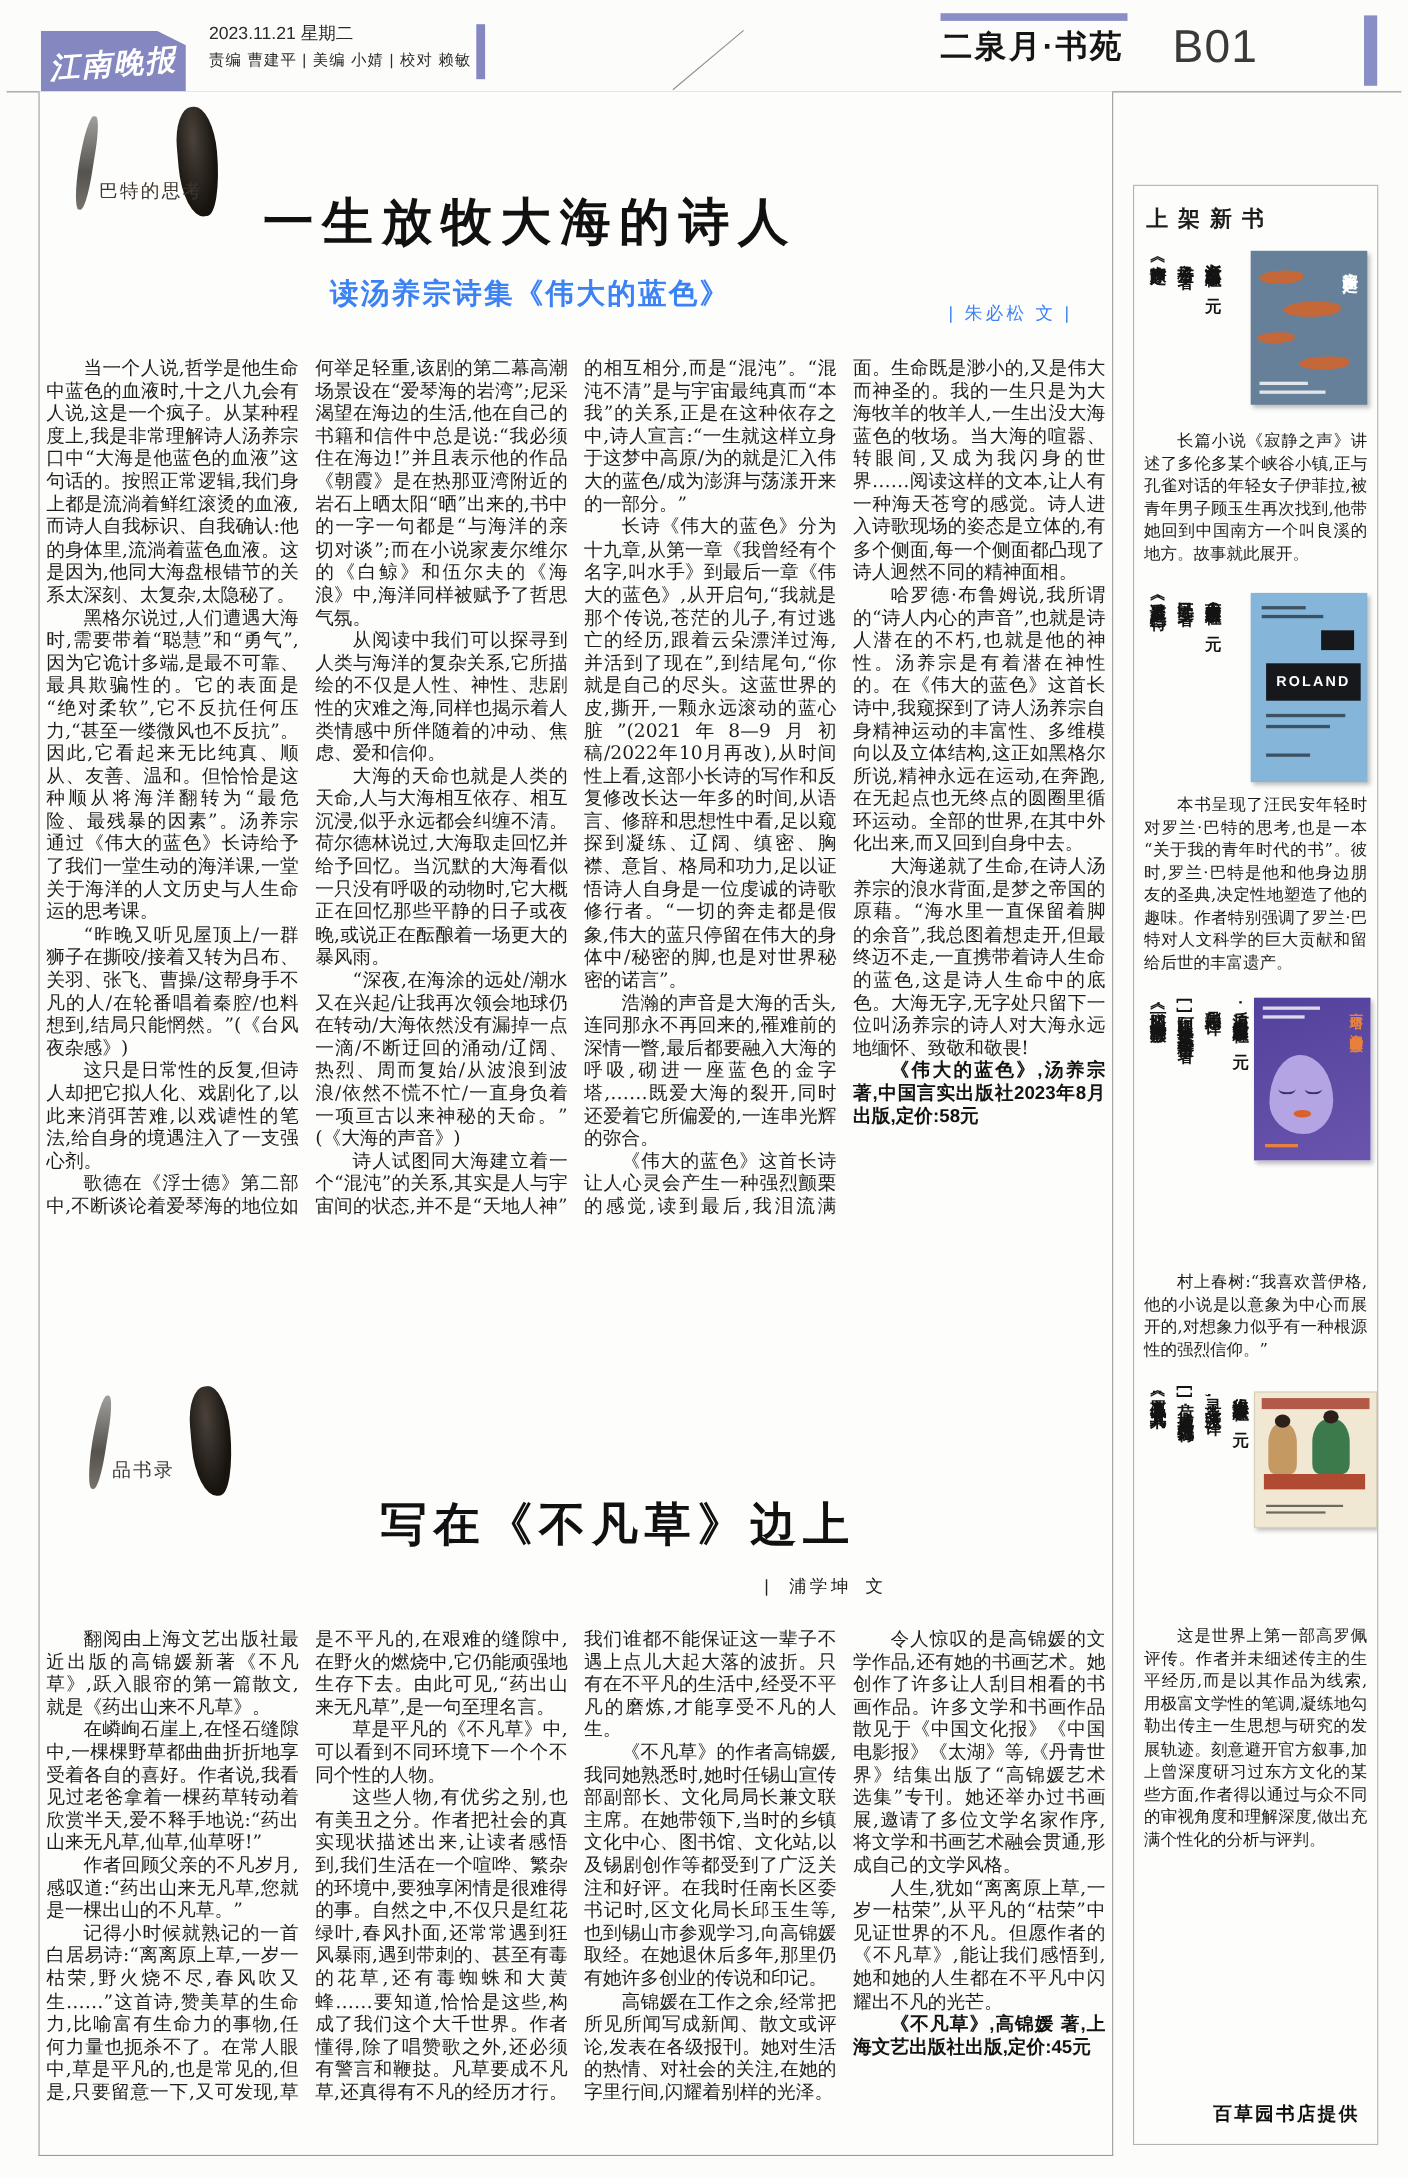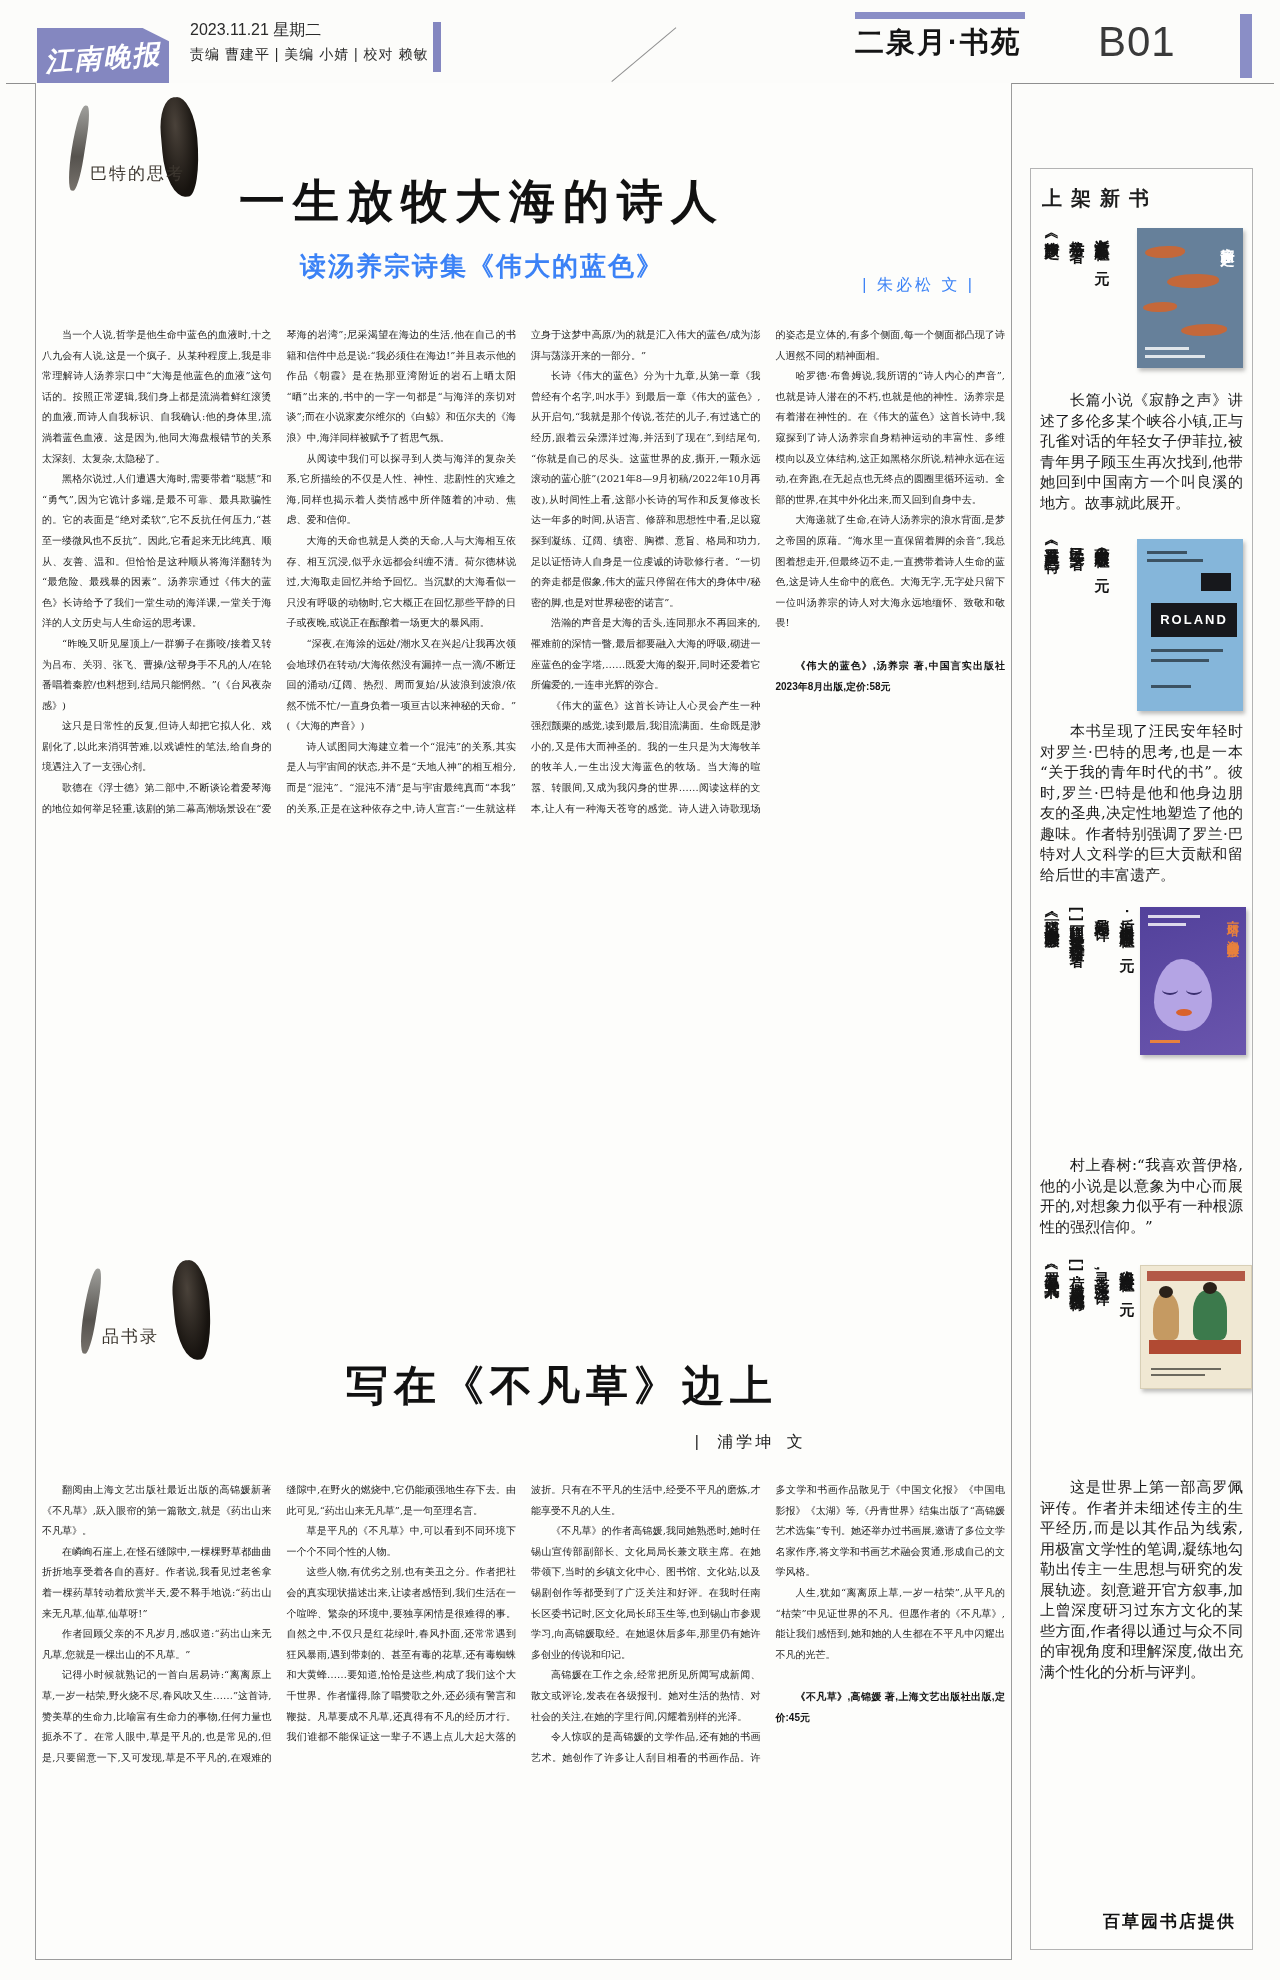--- a/index.html
+++ b/index.html
@@ -19,21 +19,21 @@
   .date-line{position:absolute;left:190px;top:20px;font-family:"Liberation Sans",sans-serif;
         font-size:16px;color:#2a2a2a;}
   .staff-line{position:absolute;left:190px;top:46px;font-family:"Liberation Sans",sans-serif;
         font-size:14px;color:#2a2a2a;letter-spacing:1px;}
   .staff-bar{position:absolute;left:433px;top:22px;width:8px;height:50px;background:#8487c0;}
   .section-block{position:absolute;left:855px;top:12px;width:170px;}
   .section-topbar{height:7px;background:#8a8ec6;margin-bottom:4px;}
   .section-name{font-family:"Liberation Sans",sans-serif;font-weight:bold;font-size:29px;
         letter-spacing:2px;color:#151515;white-space:nowrap;}
   .page-no{position:absolute;left:1066px;top:18px;font-family:"Liberation Sans",sans-serif;
-        font-size:42px;color:#3a3a3a;letter-spacing:1px;margin-left:32px;}
+        font-size:42px;color:#3a3a3a;letter-spacing:1px;}
   .edge-bar{position:absolute;left:1240px;top:14px;width:12px;height:64px;background:#8a8ec6;}
 
   
   .main-box{position:absolute;left:35px;top:83px;width:977px;height:1877px;
         border:1px solid #9c9c9c;border-top:none;background:#fdfdfb;box-sizing:border-box;padding:0 6px;}
   .side-box{position:absolute;left:1030px;top:168px;width:223px;height:1782px;
         border:1px solid #b3b3b3;background:#fdfdfb;box-sizing:border-box;padding:10px 9px;overflow:hidden;}
 
   
   .stamp{position:absolute;width:132px;height:96px;}
@@ -50,25 +50,25 @@
   .a1-header{position:relative;height:242px;}
   .a1-stamp{left:28px;top:22px;}
   .a1-title{position:absolute;left:30px;top:88px;width:820px;text-align:center;
         font-size:46px;font-weight:bold;letter-spacing:8px;color:#111;}
   .a1-subtitle{position:absolute;left:30px;top:166px;width:820px;text-align:center;
         font-family:"Liberation Sans",sans-serif;font-weight:bold;font-size:26px;
         letter-spacing:2px;color:#3b82f6;}
   .a1-author{position:absolute;right:30px;top:192px;font-family:"Liberation Sans",sans-serif;
         font-size:16px;letter-spacing:3px;color:#3b82f6;}
   .body-cols{column-gap:15px;overflow:hidden;text-align:justify;
-        font-size:10px;line-height:20.6px;color:#1d1d1d;}
+        font-size:17px;line-height:20.6px;color:#1d1d1d;}
   .body-a1{column-count:4;height:925px;}
   .body-cols p{margin:0;text-indent:2em;}
   .body-cols p:last-child{font-family:"Liberation Sans",sans-serif;font-weight:bold;
-        margin-top:22px;color:#141414;}
+        color:#141414;}
 
   
   .a2-header{position:relative;height:230px;}
   .a2-stamp{left:40px;top:18px;}
   .a2-title{position:absolute;left:120px;top:108px;width:800px;text-align:center;
         font-size:42px;font-weight:bold;letter-spacing:6px;color:#111;}
   .a2-author{position:absolute;left:650px;top:182px;font-family:Liberation Mono, monospace;
         font-size:16px;letter-spacing:3px;color:#222;}
   .body-a2{column-count:4;height:478px;}
 

